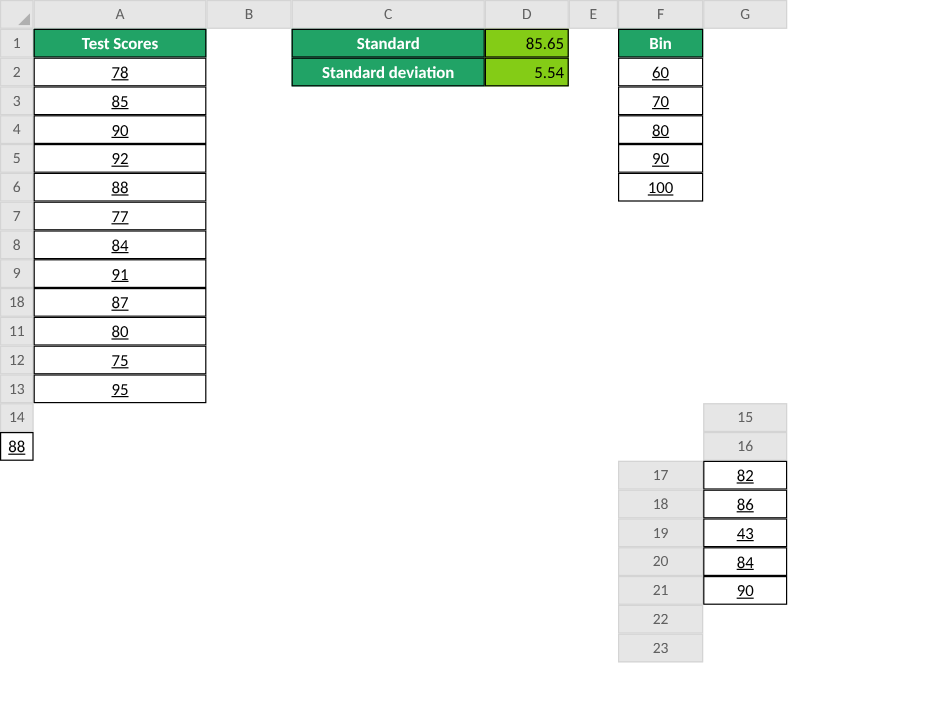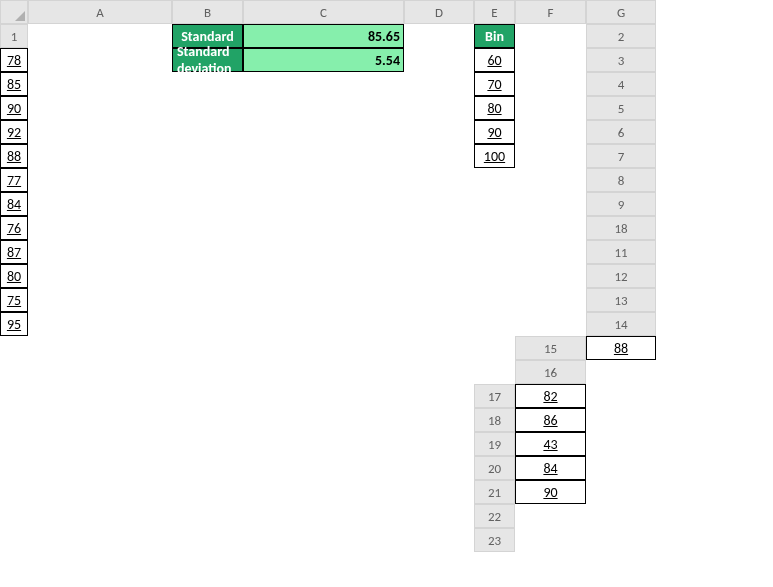--- a/index.html
+++ b/index.html
@@ -5,40 +5,41 @@
     * { box-sizing: border-box; margin: 0; padding: 0; }
     body { font-family: Calibri, Arial, sans-serif; font-size: 14px; background: #fff; user-select: none; }
     .sheet { display: grid; grid-template-columns: 28px 144px 71px 161px 70px 41px 71px 70px; }
     .hdr { background: #e6e6e6; border: 1px solid #d4d4d4; display: flex; align-items: center; justify-content: center; color: #616161; font-size: 13px; height: 24px; }
     .hdr.corner { position: relative; }
     .hdr.corner svg { position: absolute; bottom: 2px; right: 2px; }
     .rowhdr { background: #e6e6e6; border: 1px solid #d4d4d4; display: flex; align-items: center; justify-content: center; color: #616161; font-size: 13px; height: 24px; }
     .cell { height: 24px; display: flex; align-items: center; border: 1px solid transparent; padding: 0 4px; }
     .gh { background: #21a366; color: #fff; font-weight: bold; justify-content: center; border: 1px solid #000; }
     .num { justify-content: center; border: 1px solid #000; background: #fff; text-decoration: underline; }
-    .numr { justify-content: flex-end; border: 1px solid #000; background: #86efac; padding-right: 3px; font-weight: bold; }
+    .numr { justify-content: flex-end; border: 1px solid #000; background: #84cc16; padding-right: 3px; }
   </style>
 </head>
 <body>
 
 <div class="sheet">
   <div class="hdr corner">
     <svg width="10" height="10">
         <path d="M10 0 L10 10 L0 10 Z" fill="#b0b0b0"></path>
       </svg>
   </div>
   <div class="hdr">A</div>
   <div class="hdr">B</div>
   <div class="hdr">C</div>
   <div class="hdr">D</div>
   <div class="hdr">E</div>
   <div class="hdr">F</div>
   <div class="hdr">G</div>
 
   <div class="rowhdr">1</div>
+  <div class="cell gh">Test Scores</div>
   <div class="cell"></div>
   <div class="cell gh">Standard</div>
   <div class="cell numr">85.65</div>
   <div class="cell"></div>
   <div class="cell gh">Bin</div>
   <div class="cell"></div>
 
   <div class="rowhdr">2</div>
   <div class="cell num">78</div>
   <div class="cell"></div>
@@ -96,21 +97,21 @@
   <div class="rowhdr">8</div>
   <div class="cell num">84</div>
   <div class="cell"></div>
   <div class="cell"></div>
   <div class="cell"></div>
   <div class="cell"></div>
   <div class="cell"></div>
   <div class="cell"></div>
 
   <div class="rowhdr">9</div>
-  <div class="cell num">76</div>
+  <div class="cell num">91</div>
   <div class="cell"></div>
   <div class="cell"></div>
   <div class="cell"></div>
   <div class="cell"></div>
   <div class="cell"></div>
   <div class="cell"></div>
 
   <div class="rowhdr">18</div>
   <div class="cell num">87</div>
   <div class="cell"></div>

